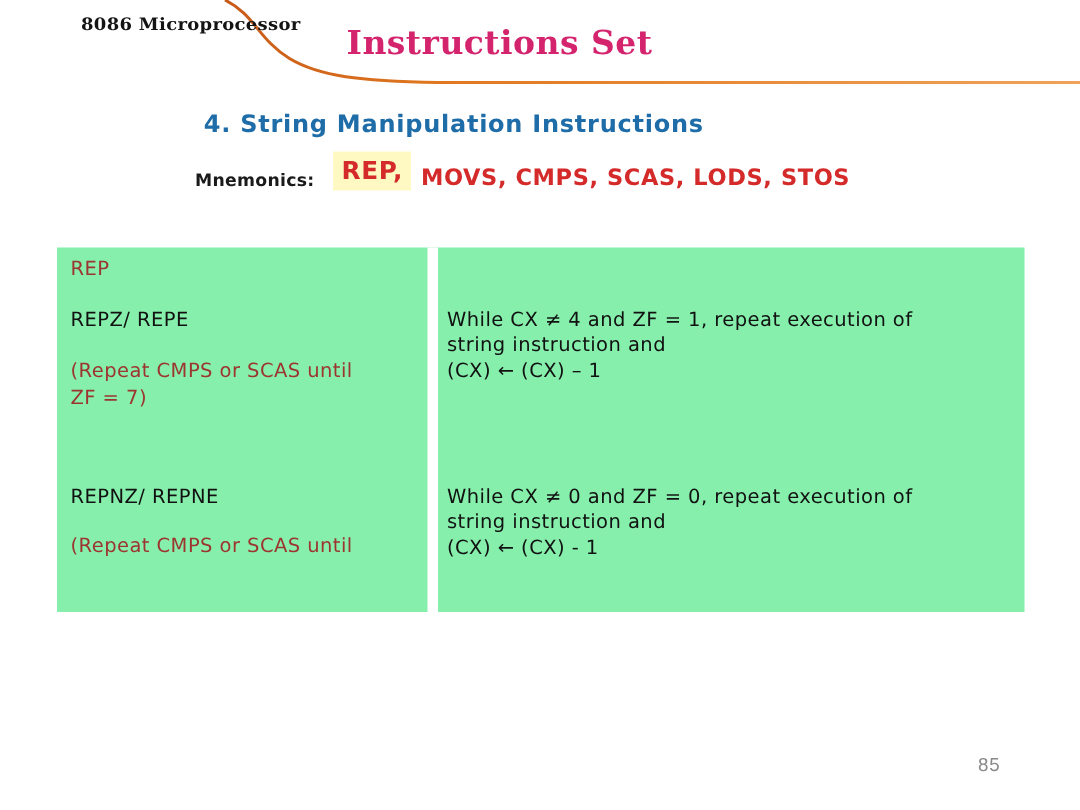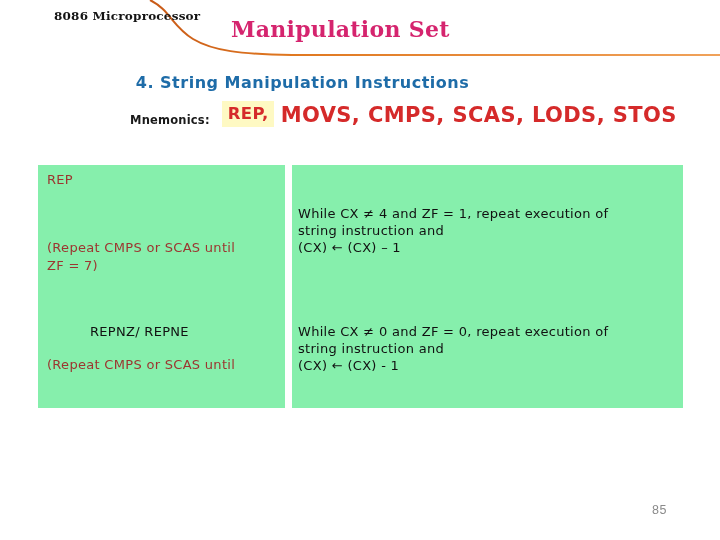--- a/index.html
+++ b/index.html
@@ -43,21 +43,21 @@
     letter-spacing:0.2px;margin-right:12px;
   }
   .mnemonic-highlight{
     background:#fef9c3;
     font-family:"DejaVu Sans", sans-serif;
     font-weight:bold;font-size:16.5px;color:#d52a2a;
     padding:3px 5px 4px 6px;letter-spacing:0.4px;
   }
   .mnemonic-rest{
     font-family:"DejaVu Sans", sans-serif;
-    font-weight:bold;font-size:21px;color:#d52a2a;
+    font-weight:bold;font-size:15px;color:#d52a2a;
     letter-spacing:0.4px;margin-left:7px;
   }
   
   .green-table{
     position:absolute;left:38px;top:165px;
     width:645px;height:243px;
     background:#86efac;
   }
   .col-divider{
     position:absolute;left:247px;top:0;width:7px;height:243px;
@@ -69,21 +69,21 @@
     font-size:13px;line-height:17px;letter-spacing:0.3px;
     color:#111111;
   }
   .dark-red{color:#9c3530;}
   .left-col{left:9px;width:232px;}
   .right-col{left:260px;width:378px;}
   .t-rep{top:6px;}
   .t-repz{top:40px;}
   .t-note1{top:74px;line-height:17.5px;}
   .t-desc1{top:40px;}
-  .t-repnz{top:158px;margin-left:43px;}
+  .t-repnz{top:158px;}
   .t-note2{top:191px;line-height:17.5px;}
   .t-desc2{top:158px;}
   
   .page-number{
     position:absolute;left:652px;top:503px;
     font-size:12.5px;color:#8a8a8a;letter-spacing:0.5px;
   }
 </style>
 </head>
 <body>
@@ -95,34 +95,35 @@
       <linearGradient id="sw" x1="0" y1="0" x2="1" y2="0">
         <stop offset="0" stop-color="#c85a18"></stop>
         <stop offset="0.25" stop-color="#e07820"></stop>
         <stop offset="1" stop-color="#f0a25a"></stop>
       </linearGradient>
     </defs>
     <path d="M150,0 C170,10 172,26 193,39 C213,51 240,54 292,55 L720,55" fill="none" stroke="url(#sw)" stroke-width="2"></path>
   </svg>
 
   <div class="course-label">8086 Microprocessor</div>
-  <div class="page-title">Manipulation Set</div>
+  <div class="page-title">Instructions Set</div>
 
   <div class="section-heading">4. String Manipulation Instructions</div>
 
   <div class="mnemonics-row">
     <span class="mnemonics-label">Mnemonics:</span>
     <span class="mnemonic-highlight">REP,</span>
     <span class="mnemonic-rest">MOVS, CMPS, SCAS, LODS, STOS</span>
   </div>
 
   <div class="green-table">
     <div class="col-divider"></div>
 
     <div class="tcell left-col t-rep dark-red">REP</div>
+    <div class="tcell left-col t-repz">REPZ/ REPE</div>
     <div class="tcell left-col t-note1 dark-red">
       <div>(Repeat CMPS or SCAS until</div>
       <div>ZF = 7)</div>
     </div>
 
     <div class="tcell right-col t-desc1">
       <div>While CX ≠ 4 and ZF = 1, repeat execution of</div>
       <div>string instruction and</div>
       <div>(CX) ← (CX) – 1</div>
     </div>

